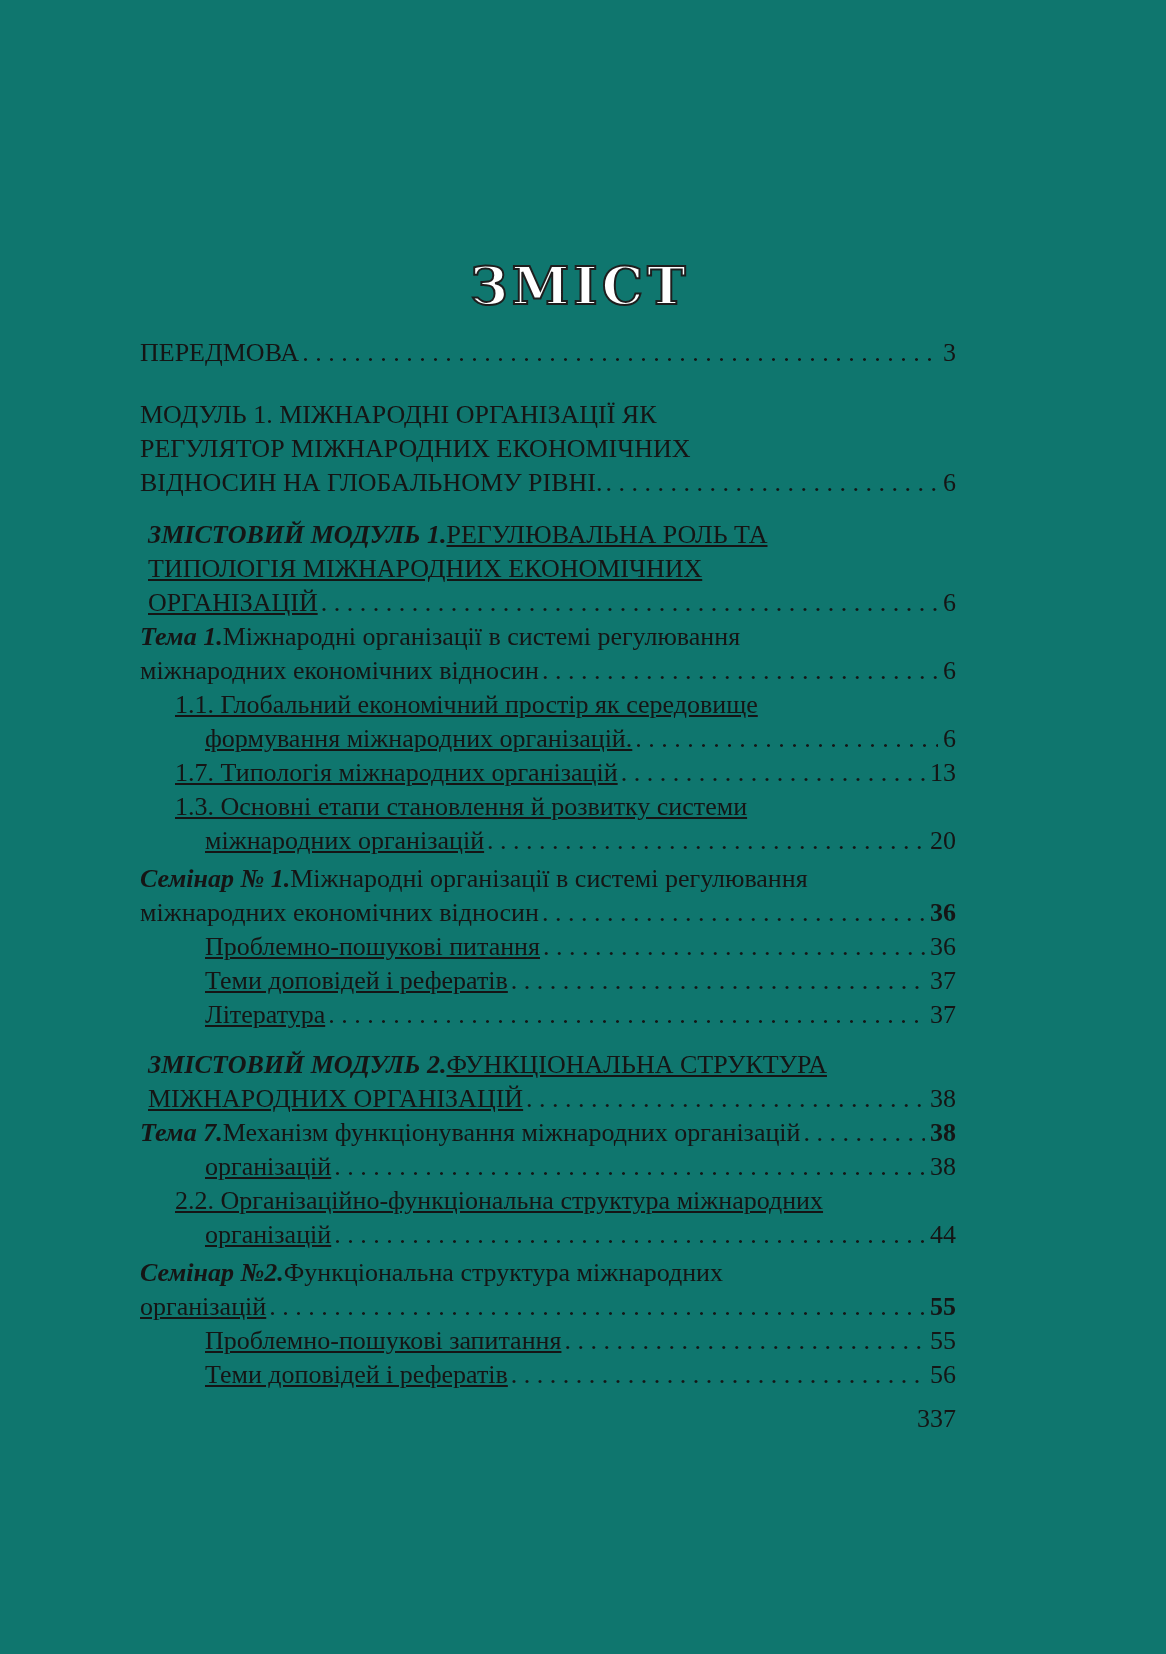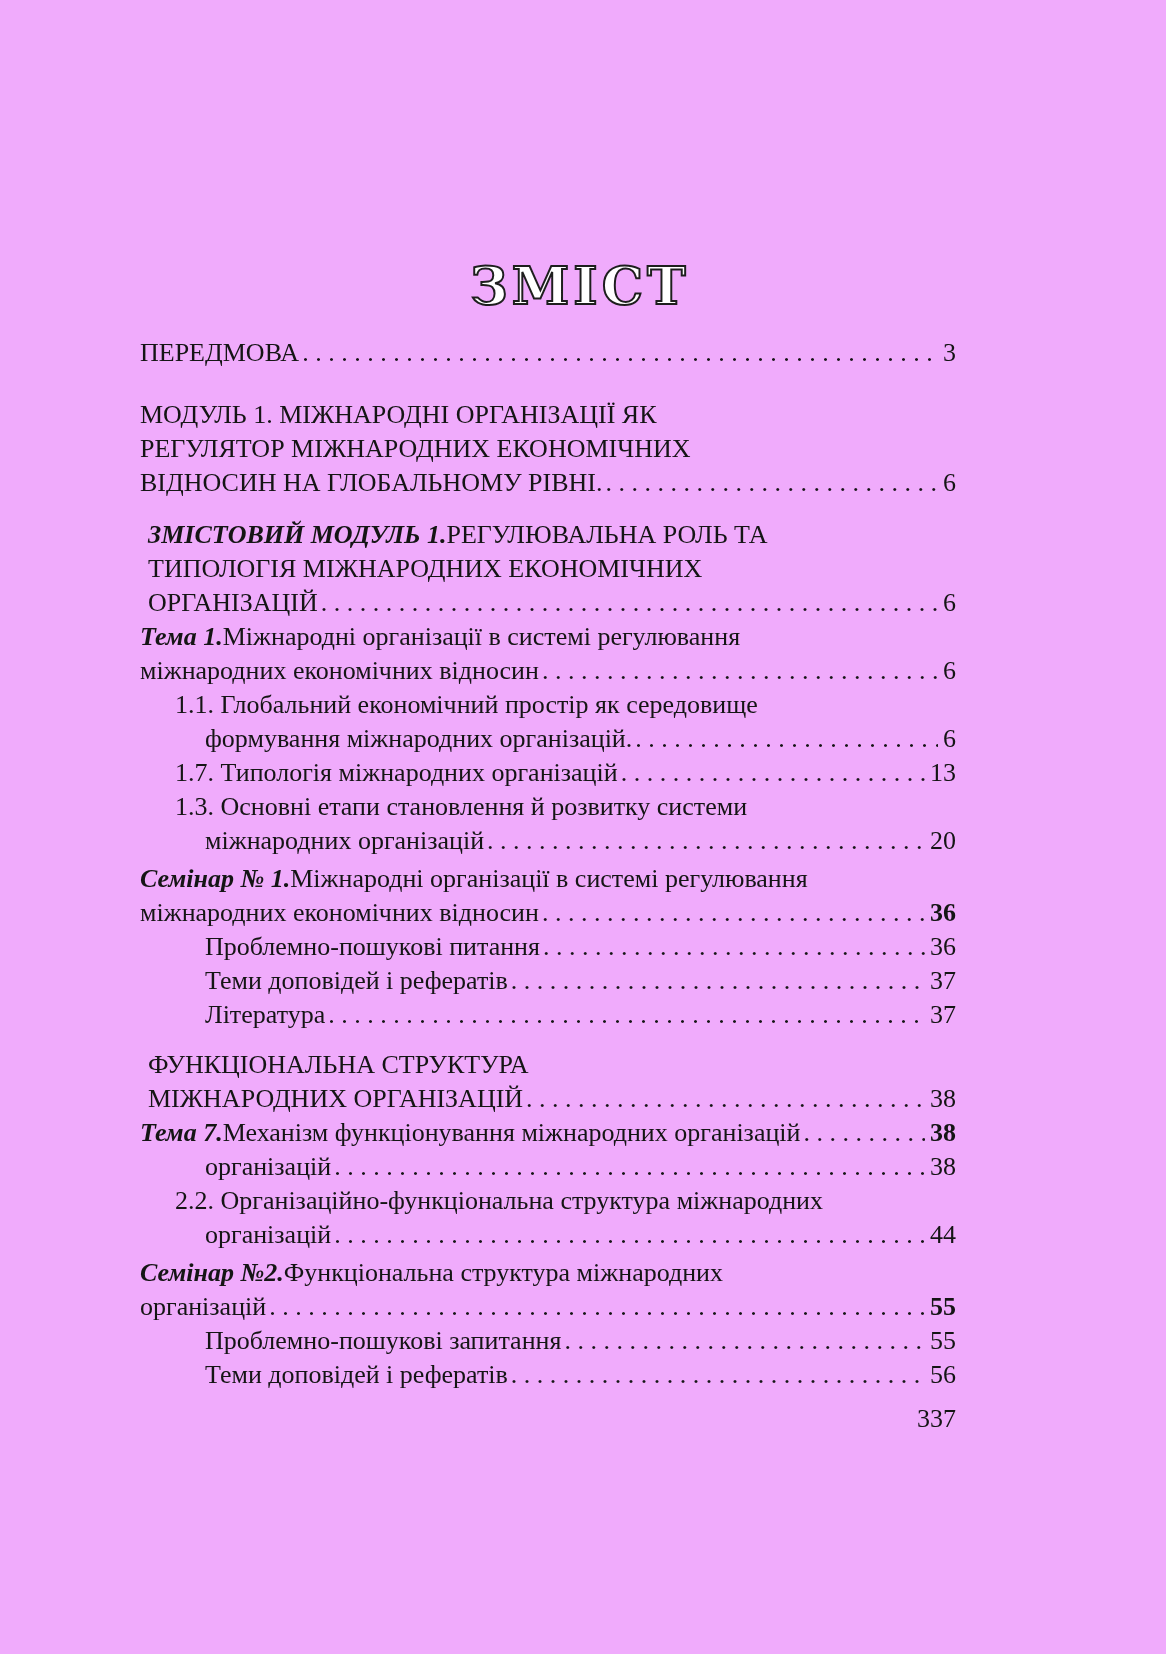--- a/index.html
+++ b/index.html
@@ -4,21 +4,21 @@
 <style>
   html, body {
     margin: 0;
     padding: 0;
     background: #ffffff;
   }
   .page {
     position: relative;
     width: 1166px;
     height: 1654px;
-    background: #f0abfc;
+    background: #0f766e;
     color: #151515;
     font-family: "Liberation Serif", "DejaVu Serif", serif;
     overflow: hidden;
   }
   .content {
     position: absolute;
     left: 140px;
     top: 254px;
     width: 816px;
   }
@@ -45,21 +45,21 @@
   .entry.module         { margin-bottom: 18px; }
   .entry.content-module { margin-top: 16px; margin-left: 8px; }
   .entry.seminar        { margin-top: 4px; }
   .line {
     display: flex;
     align-items: baseline;
     white-space: nowrap;
   }
   .ind-1 { padding-left: 35px; }
   .ind-2 { padding-left: 65px; }
-  .seg-r  { font-weight: normal; font-style: normal; }
+  .seg-r  { font-weight: normal; font-style: normal; text-decoration: underline; }
   .seg-b  { font-weight: normal;   font-style: normal; }
   .seg-bi { font-weight: bold;   font-style: italic; }
   .leader {
     flex: 1 1 auto;
     overflow: hidden;
     white-space: nowrap;
     margin-left: 3px;
     margin-right: 2px;
     font-weight: normal;
     font-style: normal;
@@ -189,20 +189,21 @@
         </div>
         <div class="entry item">
           <div class="line ind-2">
             <span class="seg-r">Література</span>
             <span class="leader">. . . . . . . . . . . . . . . . . . . . . . . . . . . . . . . . . . . . . . . . . . . . . . . . . . . . . . . . . . . . . . . . . . . . . .</span>
             <span class="pagenum">37</span>
           </div>
         </div>
         <div class="entry content-module">
           <div class="line">
+            <span class="seg-bi">ЗМІСТОВИЙ МОДУЛЬ 2. </span>
             <span class="seg-r">ФУНКЦІОНАЛЬНА СТРУКТУРА</span>
           </div>
           <div class="line">
             <span class="seg-r">МІЖНАРОДНИХ ОРГАНІЗАЦІЙ </span>
             <span class="leader">. . . . . . . . . . . . . . . . . . . . . . . . . . . . . . . . . . . . . . . . . . . . . . . . . . . . . . . . . . . . . . . . . . . . . .</span>
             <span class="pagenum">38</span>
           </div>
         </div>
         <div class="entry theme">
           <div class="line">

